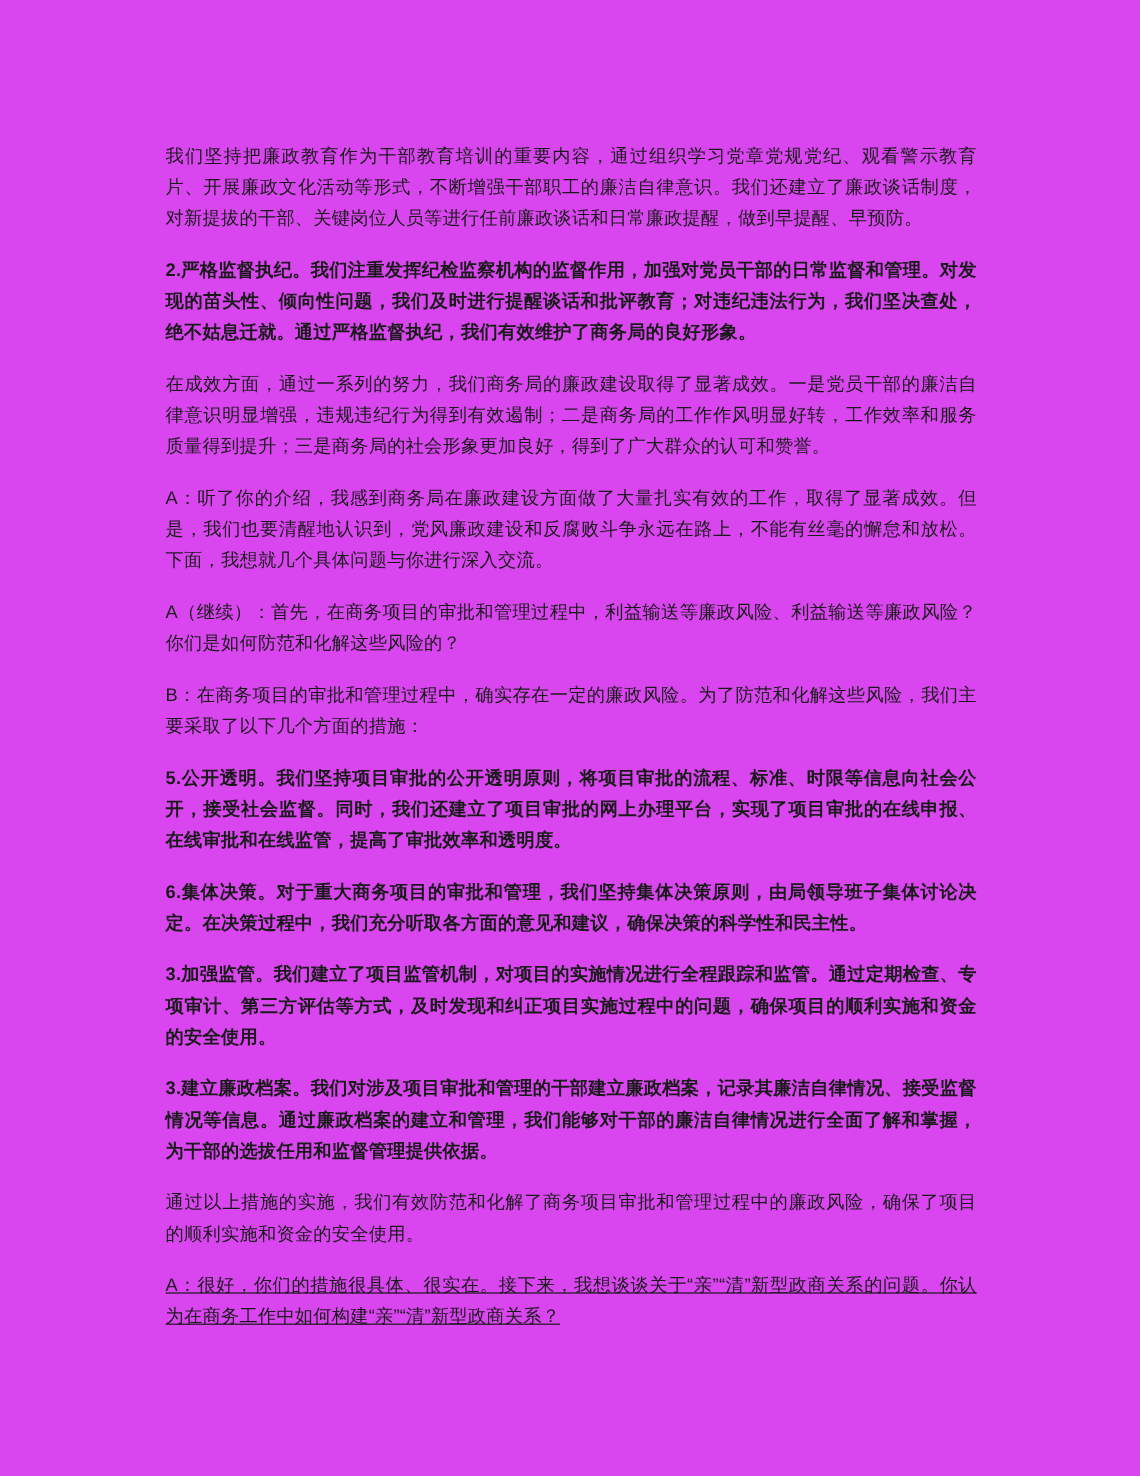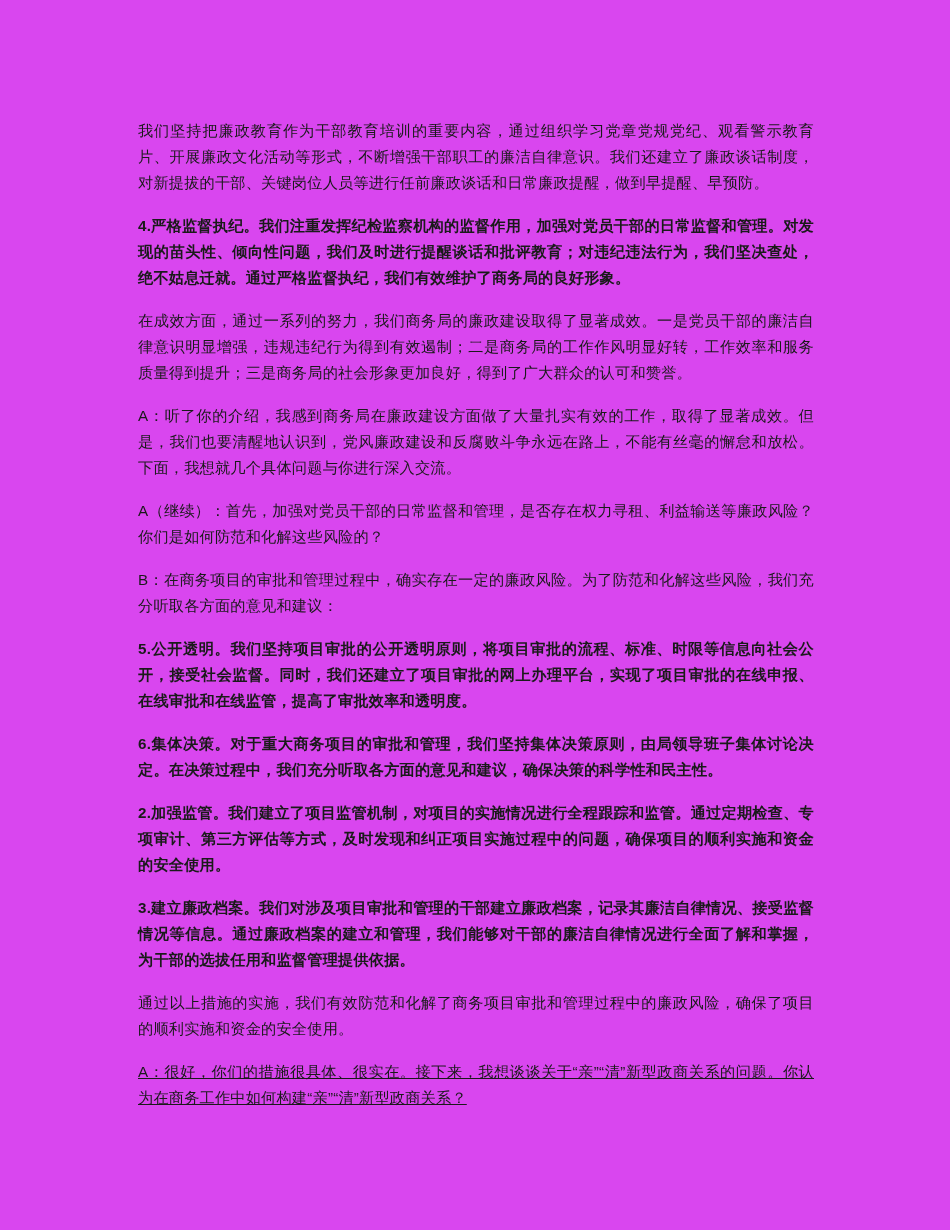--- a/index.html
+++ b/index.html
@@ -41,25 +41,25 @@
     margin-bottom: 0;
     text-decoration: underline;
   }
 </style>
 </head>
 <body>
 
 <div class="page">
   <div class="content">
     <p class="para">我们坚持把廉政教育作为干部教育培训的重要内容，通过组织学习党章党规党纪、观看警示教育片、开展廉政文化活动等形式，不断增强干部职工的廉洁自律意识。我们还建立了廉政谈话制度，对新提拔的干部、关键岗位人员等进行任前廉政谈话和日常廉政提醒，做到早提醒、早预防。</p>
-    <p class="para bold">4.严格监督执纪。我们注重发挥纪检监察机构的监督作用，加强对党员干部的日常监督和管理。对发现的苗头性、倾向性问题，我们及时进行提醒谈话和批评教育；对违纪违法行为，我们坚决查处，绝不姑息迁就。通过严格监督执纪，我们有效维护了商务局的良好形象。</p>
+    <p class="para bold">2.严格监督执纪。我们注重发挥纪检监察机构的监督作用，加强对党员干部的日常监督和管理。对发现的苗头性、倾向性问题，我们及时进行提醒谈话和批评教育；对违纪违法行为，我们坚决查处，绝不姑息迁就。通过严格监督执纪，我们有效维护了商务局的良好形象。</p>
     <p class="para">在成效方面，通过一系列的努力，我们商务局的廉政建设取得了显著成效。一是党员干部的廉洁自律意识明显增强，违规违纪行为得到有效遏制；二是商务局的工作作风明显好转，工作效率和服务质量得到提升；三是商务局的社会形象更加良好，得到了广大群众的认可和赞誉。</p>
     <p class="para">A：听了你的介绍，我感到商务局在廉政建设方面做了大量扎实有效的工作，取得了显著成效。但是，我们也要清醒地认识到，党风廉政建设和反腐败斗争永远在路上，不能有丝毫的懈怠和放松。下面，我想就几个具体问题与你进行深入交流。</p>
-    <p class="para">A（继续）：首先，加强对党员干部的日常监督和管理，是否存在权力寻租、利益输送等廉政风险？你们是如何防范和化解这些风险的？</p>
-    <p class="para">B：在商务项目的审批和管理过程中，确实存在一定的廉政风险。为了防范和化解这些风险，我们充分听取各方面的意见和建议：</p>
+    <p class="para">A（继续）：首先，在商务项目的审批和管理过程中，利益输送等廉政风险、利益输送等廉政风险？你们是如何防范和化解这些风险的？</p>
+    <p class="para">B：在商务项目的审批和管理过程中，确实存在一定的廉政风险。为了防范和化解这些风险，我们主要采取了以下几个方面的措施：</p>
     <p class="para bold">5.公开透明。我们坚持项目审批的公开透明原则，将项目审批的流程、标准、时限等信息向社会公开，接受社会监督。同时，我们还建立了项目审批的网上办理平台，实现了项目审批的在线申报、在线审批和在线监管，提高了审批效率和透明度。</p>
     <p class="para bold">6.集体决策。对于重大商务项目的审批和管理，我们坚持集体决策原则，由局领导班子集体讨论决定。在决策过程中，我们充分听取各方面的意见和建议，确保决策的科学性和民主性。</p>
-    <p class="para bold">2.加强监管。我们建立了项目监管机制，对项目的实施情况进行全程跟踪和监管。通过定期检查、专项审计、第三方评估等方式，及时发现和纠正项目实施过程中的问题，确保项目的顺利实施和资金的安全使用。</p>
+    <p class="para bold">3.加强监管。我们建立了项目监管机制，对项目的实施情况进行全程跟踪和监管。通过定期检查、专项审计、第三方评估等方式，及时发现和纠正项目实施过程中的问题，确保项目的顺利实施和资金的安全使用。</p>
     <p class="para bold">3.建立廉政档案。我们对涉及项目审批和管理的干部建立廉政档案，记录其廉洁自律情况、接受监督情况等信息。通过廉政档案的建立和管理，我们能够对干部的廉洁自律情况进行全面了解和掌握，为干部的选拔任用和监督管理提供依据。</p>
     <p class="para">通过以上措施的实施，我们有效防范和化解了商务项目审批和管理过程中的廉政风险，确保了项目的顺利实施和资金的安全使用。</p>
     <p class="para last">A：很好，你们的措施很具体、很实在。接下来，我想谈谈关于“亲”“清”新型政商关系的问题。你认为在商务工作中如何构建“亲”“清”新型政商关系？</p>
   </div>
 </div>
 
 </body></html>

